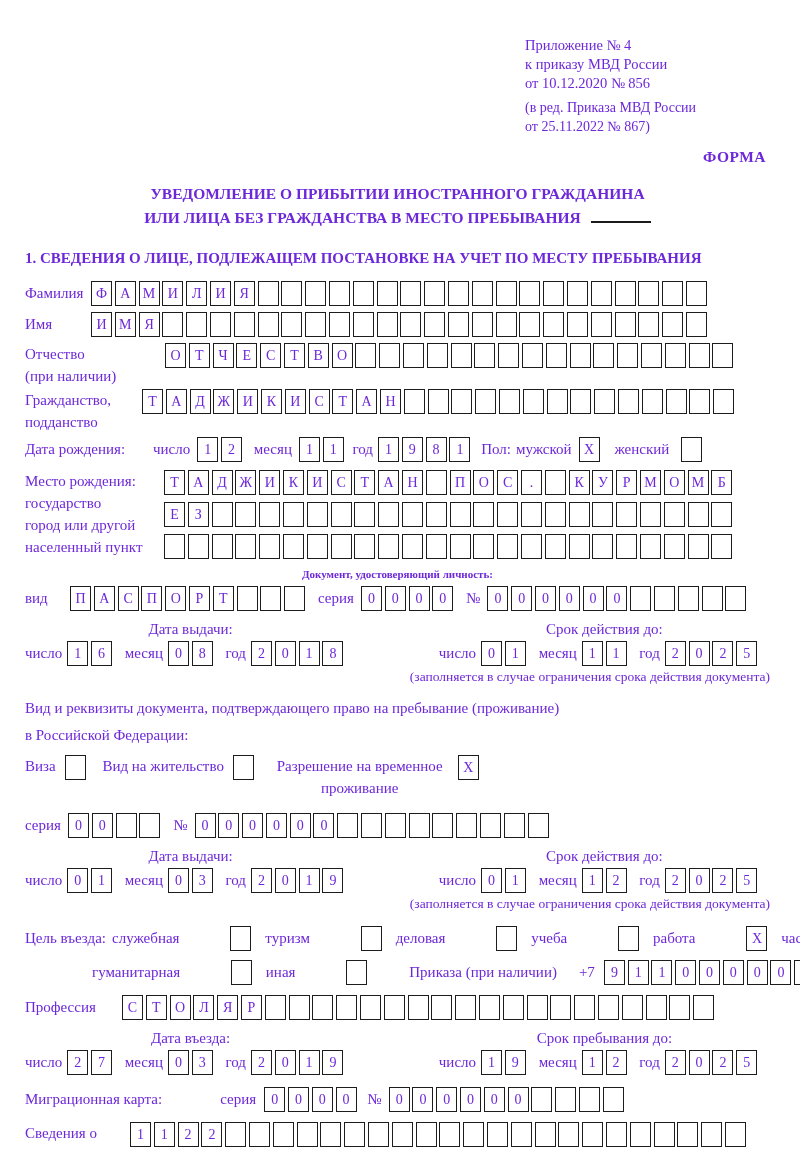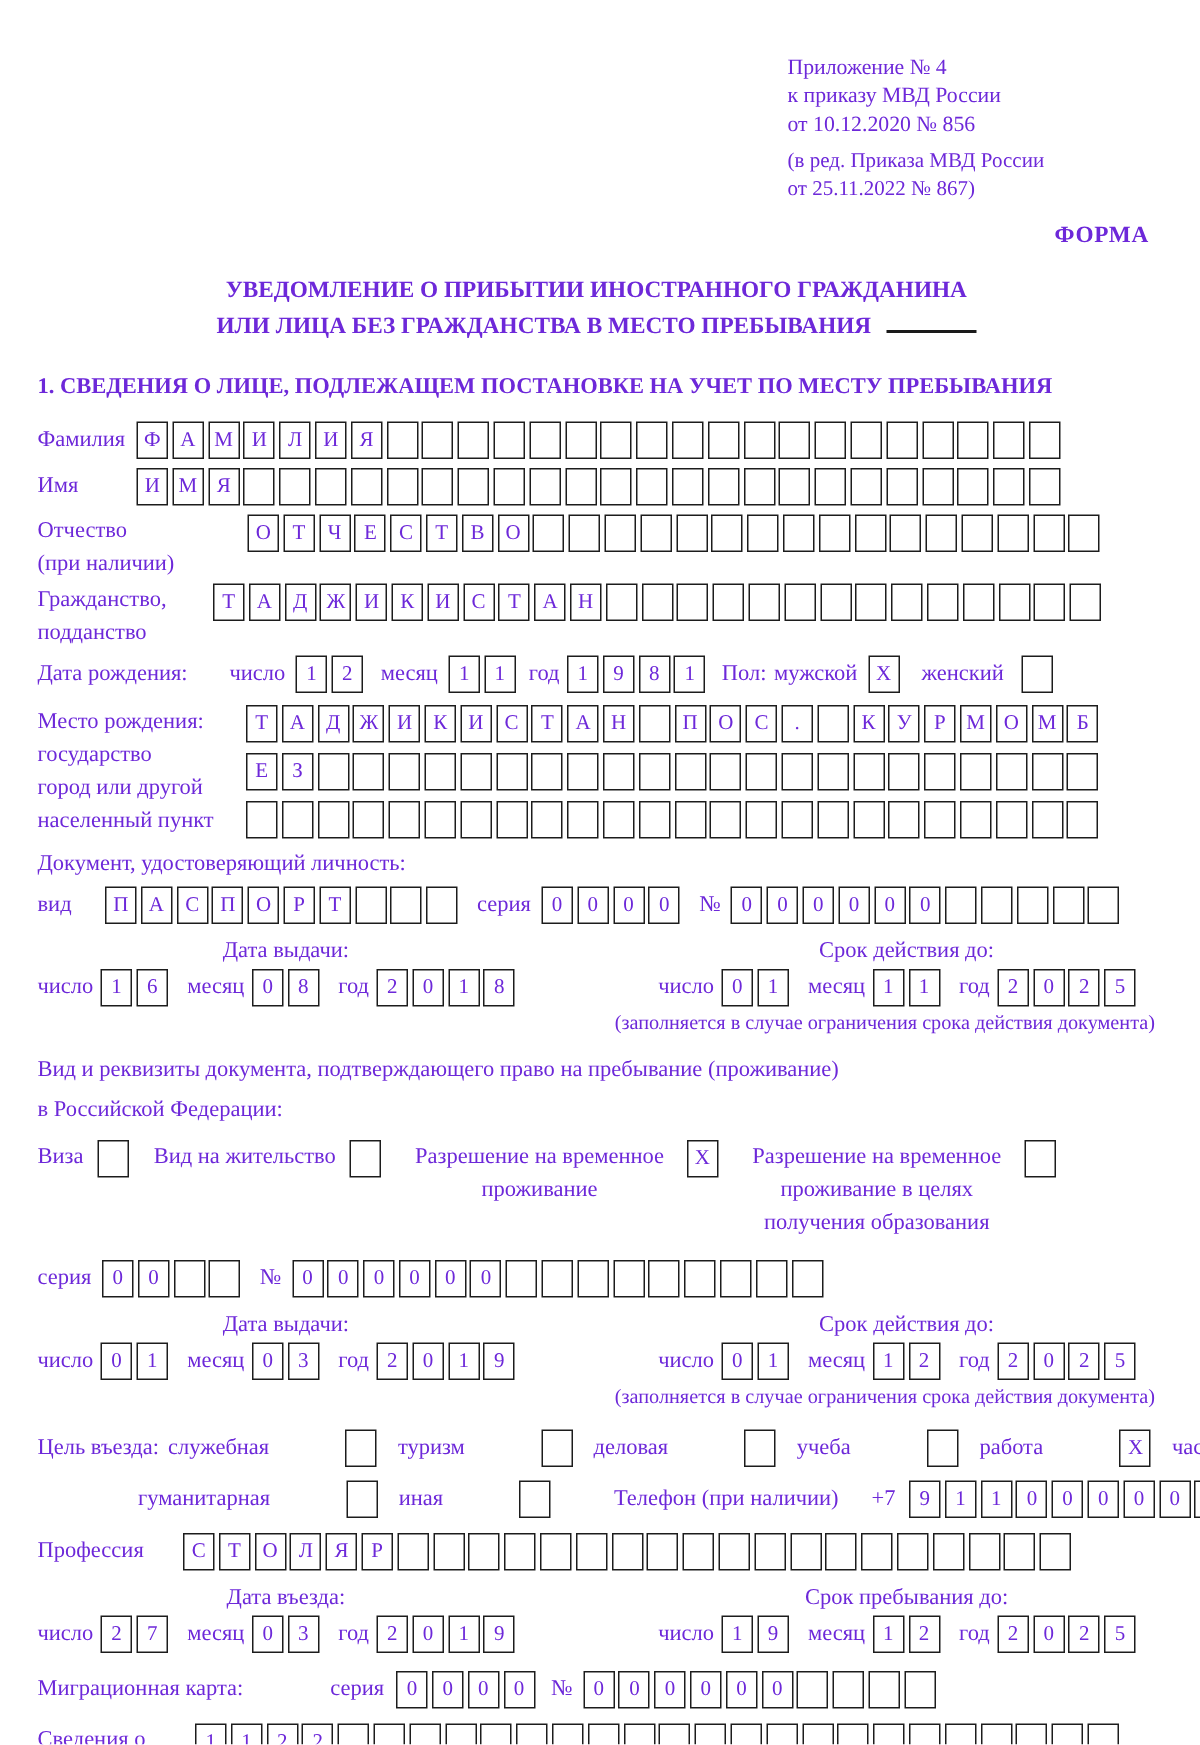--- a/index.html
+++ b/index.html
@@ -32,21 +32,21 @@
   .r-name{margin-top:6px;}
   .r-patr{margin-top:6px;}
   .r-cit{margin-top:2px;}
   .r-birth{margin-top:4px;}
   .r-place{margin-top:8px;}
   .w-fam{width:66px;}
   .w-patr{width:140px;}
   .w-cit{width:117px;}
   .w-place{width:139px;}
   .cellrows .cells{display:flex;margin-bottom:7px;}
-  .doc-heading{font-weight:normal;margin-top:2px;font-size:15px;}
+  .doc-heading{text-align:center;font-weight:bold;margin-top:2px;font-size:11px;}
   .r-vid{margin-top:6px;}
   .w-vid{width:45px;}
   .mid-lbl{margin:0 7px 0 10px;}
   
   .dates{display:flex;justify-content:space-between;margin-top:10px;}
   .date-col{flex:0 0 auto;}
   .date-col .date-heading{text-align:center;margin-bottom:3px;}
   .date-fields{display:flex;align-items:center;}
   .date-fields .lbl{margin-right:5px;}
   .date-fields .cells{margin-right:10px;}
@@ -455,26 +455,20 @@
       <span class="cells">
           <span class="cell"></span>
         </span>
     </div>
     <div class="opt">
       <span class="optlbl c">Разрешение на временное проживание</span>
       <span class="cells">
           <span class="cell">X</span>
         </span>
     </div>
-    <div class="opt" style="margin-right:0;">
-      <span class="optlbl c">Разрешение на временное проживание в целях получения образования</span>
-      <span class="cells">
-          <span class="cell"></span>
-        </span>
-    </div>
   </div>
 
   <div class="row r-series">
     <span class="lbl w-ser">серия</span>
     <span class="cells">
         <span class="cell">0</span>
         <span class="cell">0</span>
         <span class="cell"></span>
         <span class="cell"></span>
       </span>
@@ -598,21 +592,21 @@
       <span class="cells">
           <span class="cell"></span>
         </span>
     </span>
     <span class="pair">
       <span class="lbl">иная</span>
       <span class="cells">
           <span class="cell"></span>
         </span>
     </span>
-    <span class="lbl phone-lbl">Телефон (при наличии)</span>
+    <span class="lbl phone-lbl">Приказа (при наличии)</span>
     <span class="lbl phone-pre">+7</span>
     <span class="cells">
         <span class="cell">9</span>
         <span class="cell">1</span>
         <span class="cell">1</span>
         <span class="cell">0</span>
         <span class="cell">0</span>
         <span class="cell">0</span>
         <span class="cell">0</span>
         <span class="cell">0</span>

